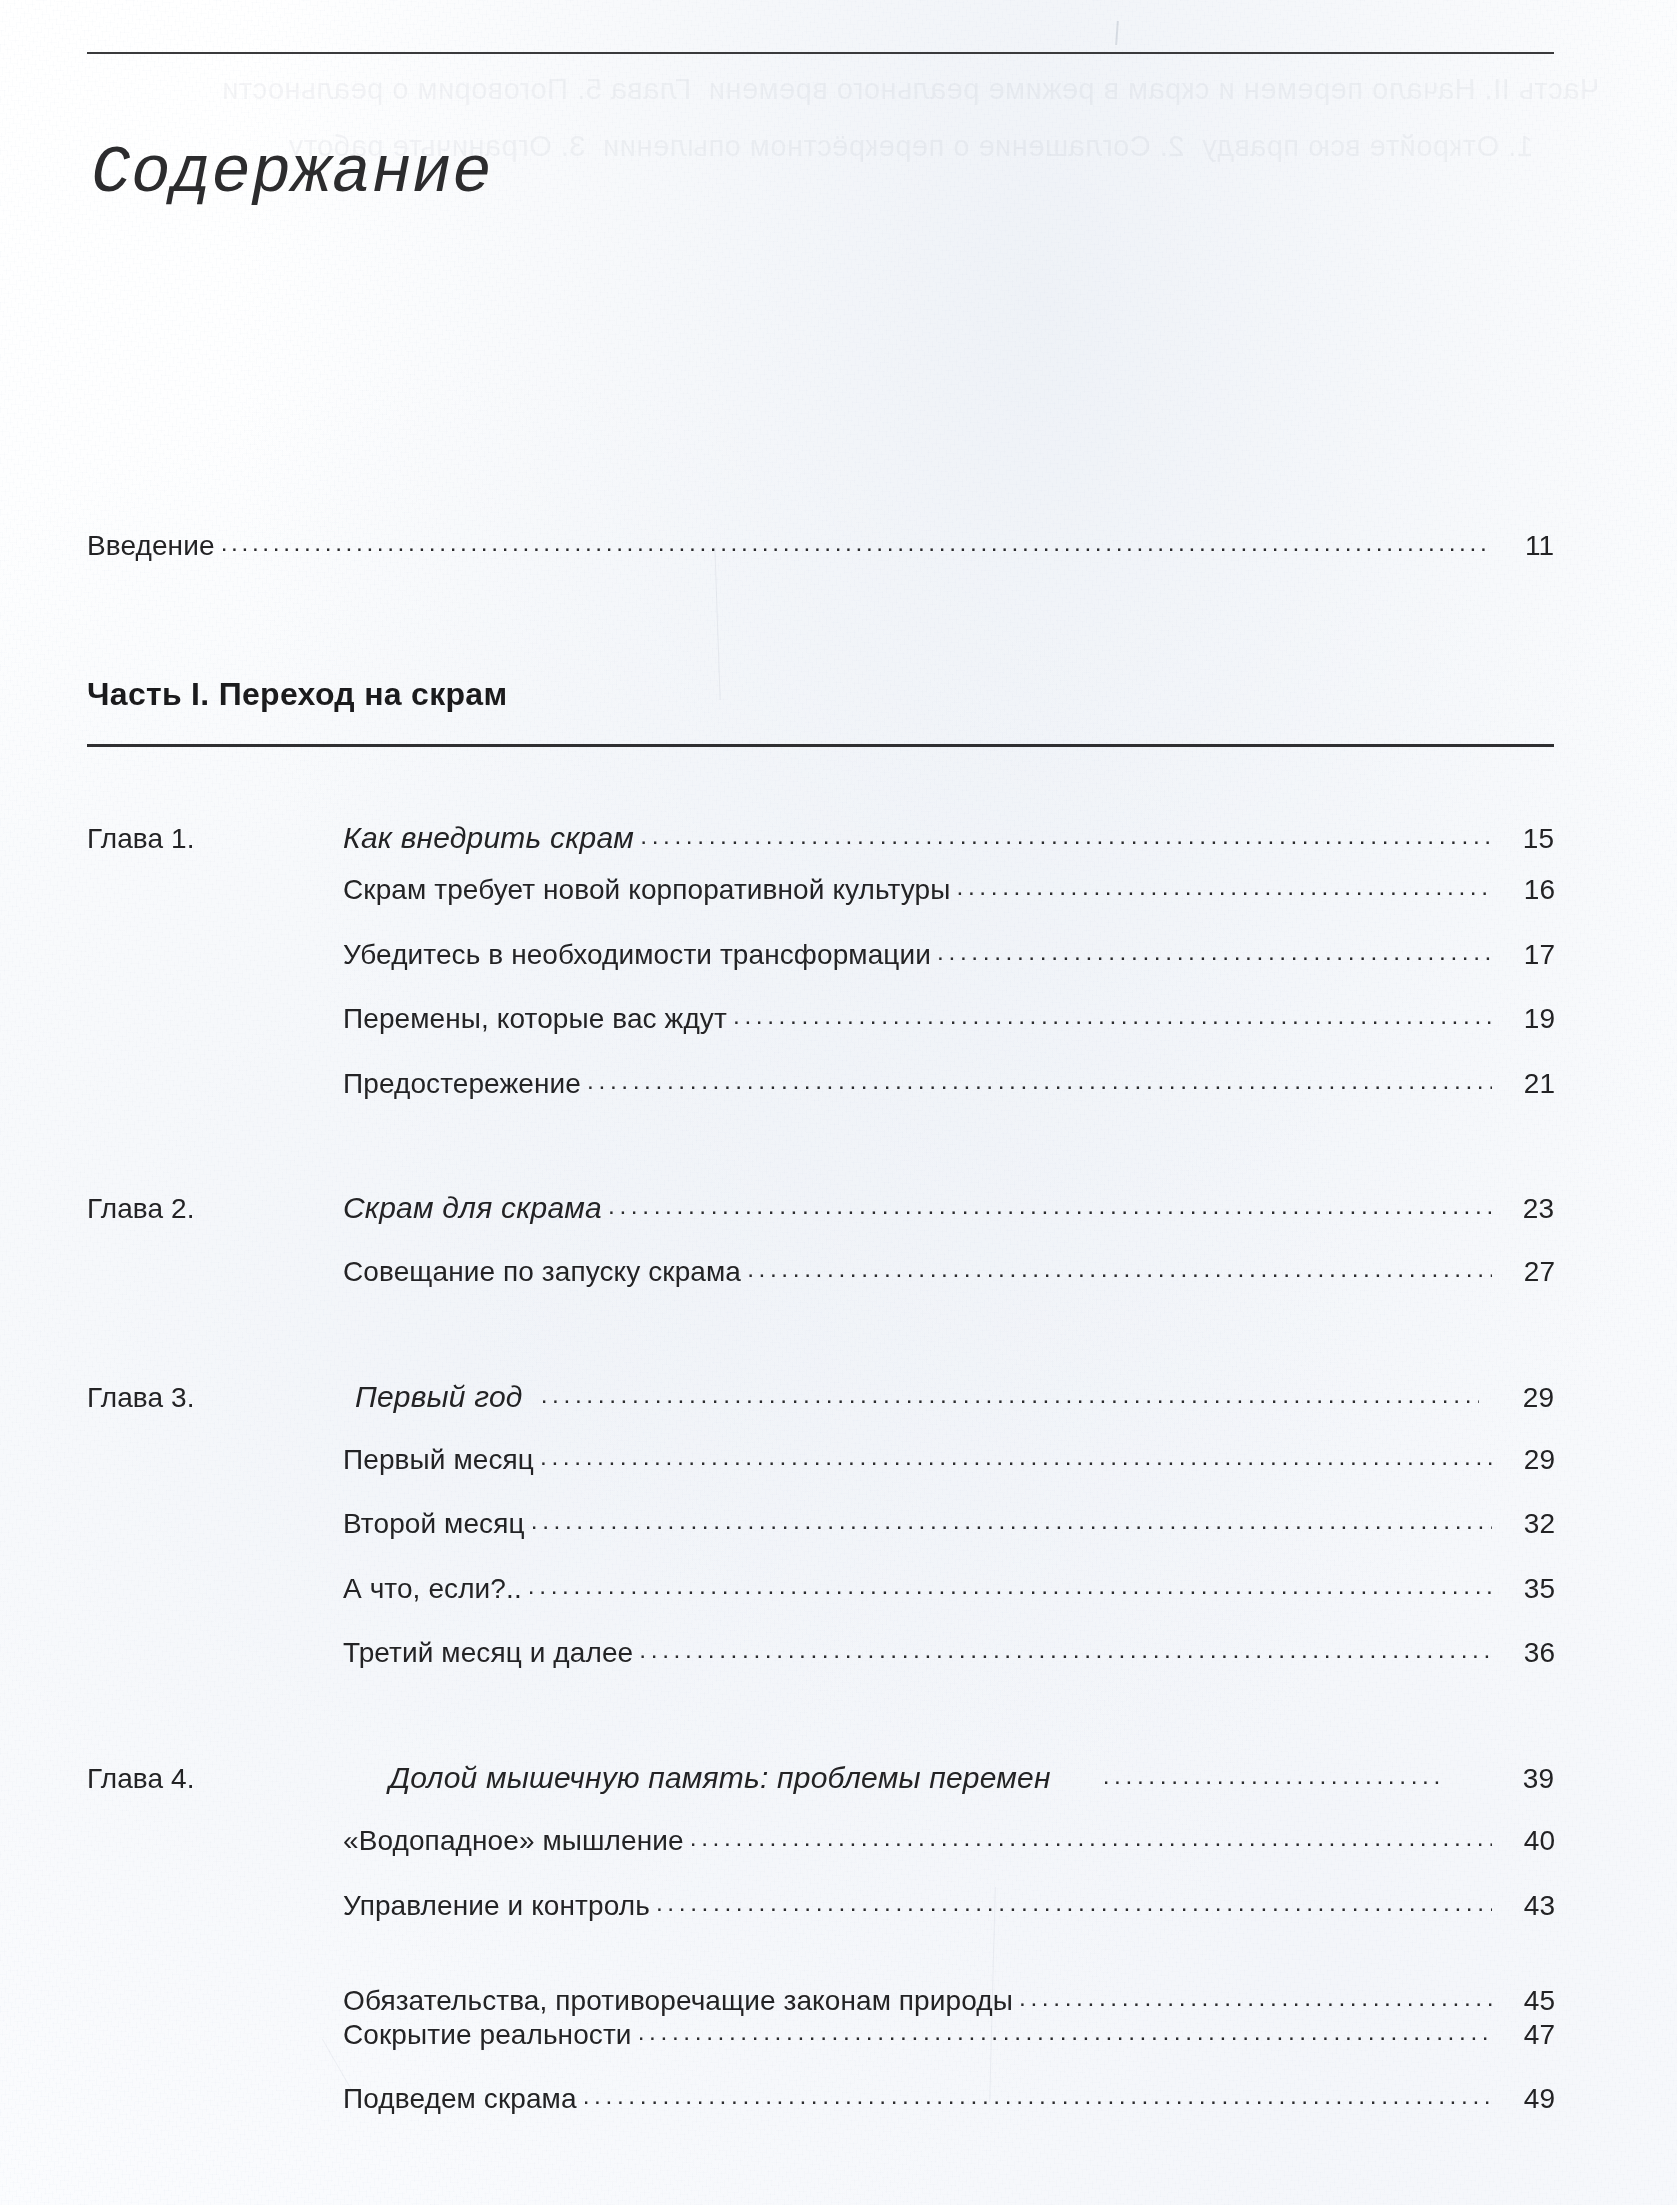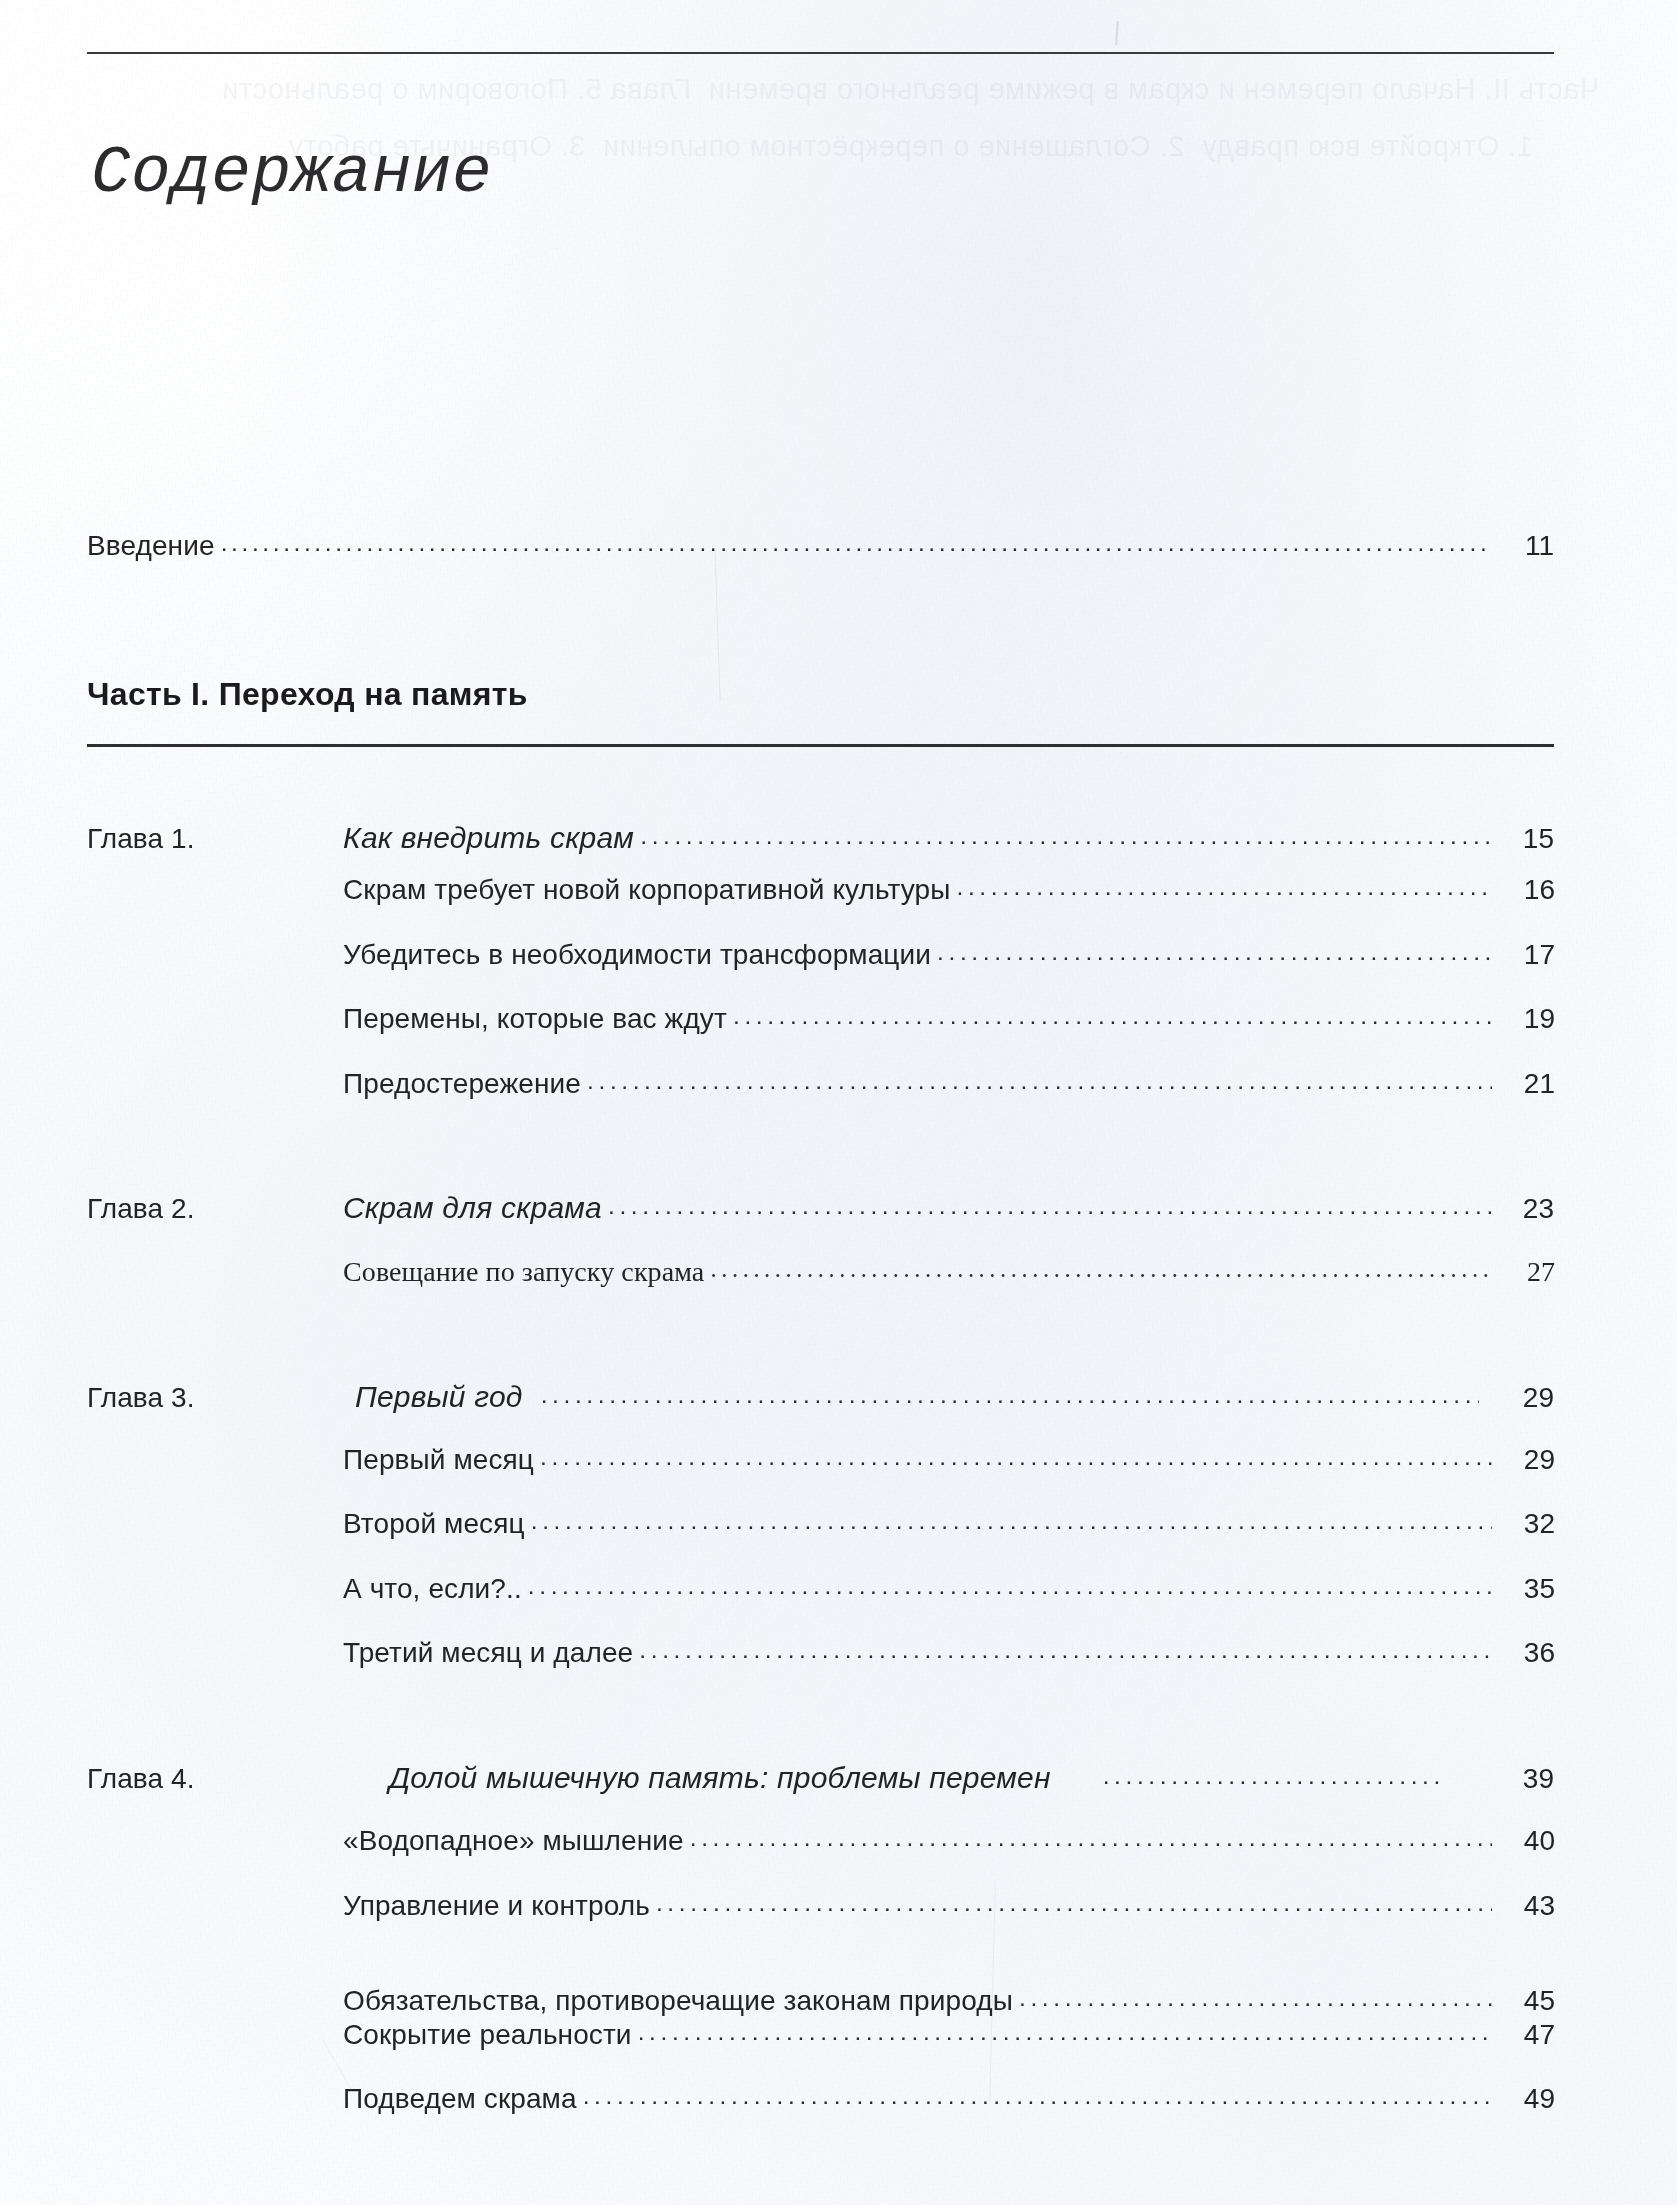--- a/index.html
+++ b/index.html
@@ -179,21 +179,21 @@
   <h1 class="page-title">Содержание</h1>
 
   <div class="content">
 
     <div class="toc-row row-intro" style="top:530px;">
       <span class="toc-title">Введение</span>
       <span class="leader"></span>
       <span class="toc-page">11</span>
     </div>
 
-    <div class="part-heading" style="top:676px;">Часть I. Переход на память</div>
+    <div class="part-heading" style="top:676px;">Часть I. Переход на скрам</div>
 
     <div class="toc-row" style="top:821px;">
       <span class="chap-col">Глава 1.</span>
       <span class="toc-title italic">Как внедрить скрам</span>
       <span class="leader"></span>
       <span class="toc-page">15</span>
     </div>
     <div class="toc-row" style="top:874px; padding-left:256px; width:1212px;">
       <span class="toc-title">Скрам требует новой корпоративной культуры</span>
       <span class="leader"></span>
@@ -214,21 +214,21 @@
       <span class="leader"></span>
       <span class="toc-page">21</span>
     </div>
 
     <div class="toc-row" style="top:1191px;">
       <span class="chap-col">Глава 2.</span>
       <span class="toc-title italic">Скрам для скрама</span>
       <span class="leader"></span>
       <span class="toc-page">23</span>
     </div>
-    <div class="toc-row" style="top:1256px; padding-left:256px; width:1212px;font-family:Liberation Serif, serif;">
+    <div class="toc-row" style="top:1256px; padding-left:256px; width:1212px;">
       <span class="toc-title">Совещание по запуску скрама</span>
       <span class="leader"></span>
       <span class="toc-page">27</span>
     </div>
 
     <div class="toc-row" style="top:1380px;gap:12px;">
       <span class="chap-col">Глава 3.</span>
       <span class="toc-title italic">Первый год</span>
       <span class="leader"></span>
       <span class="toc-page">29</span>

